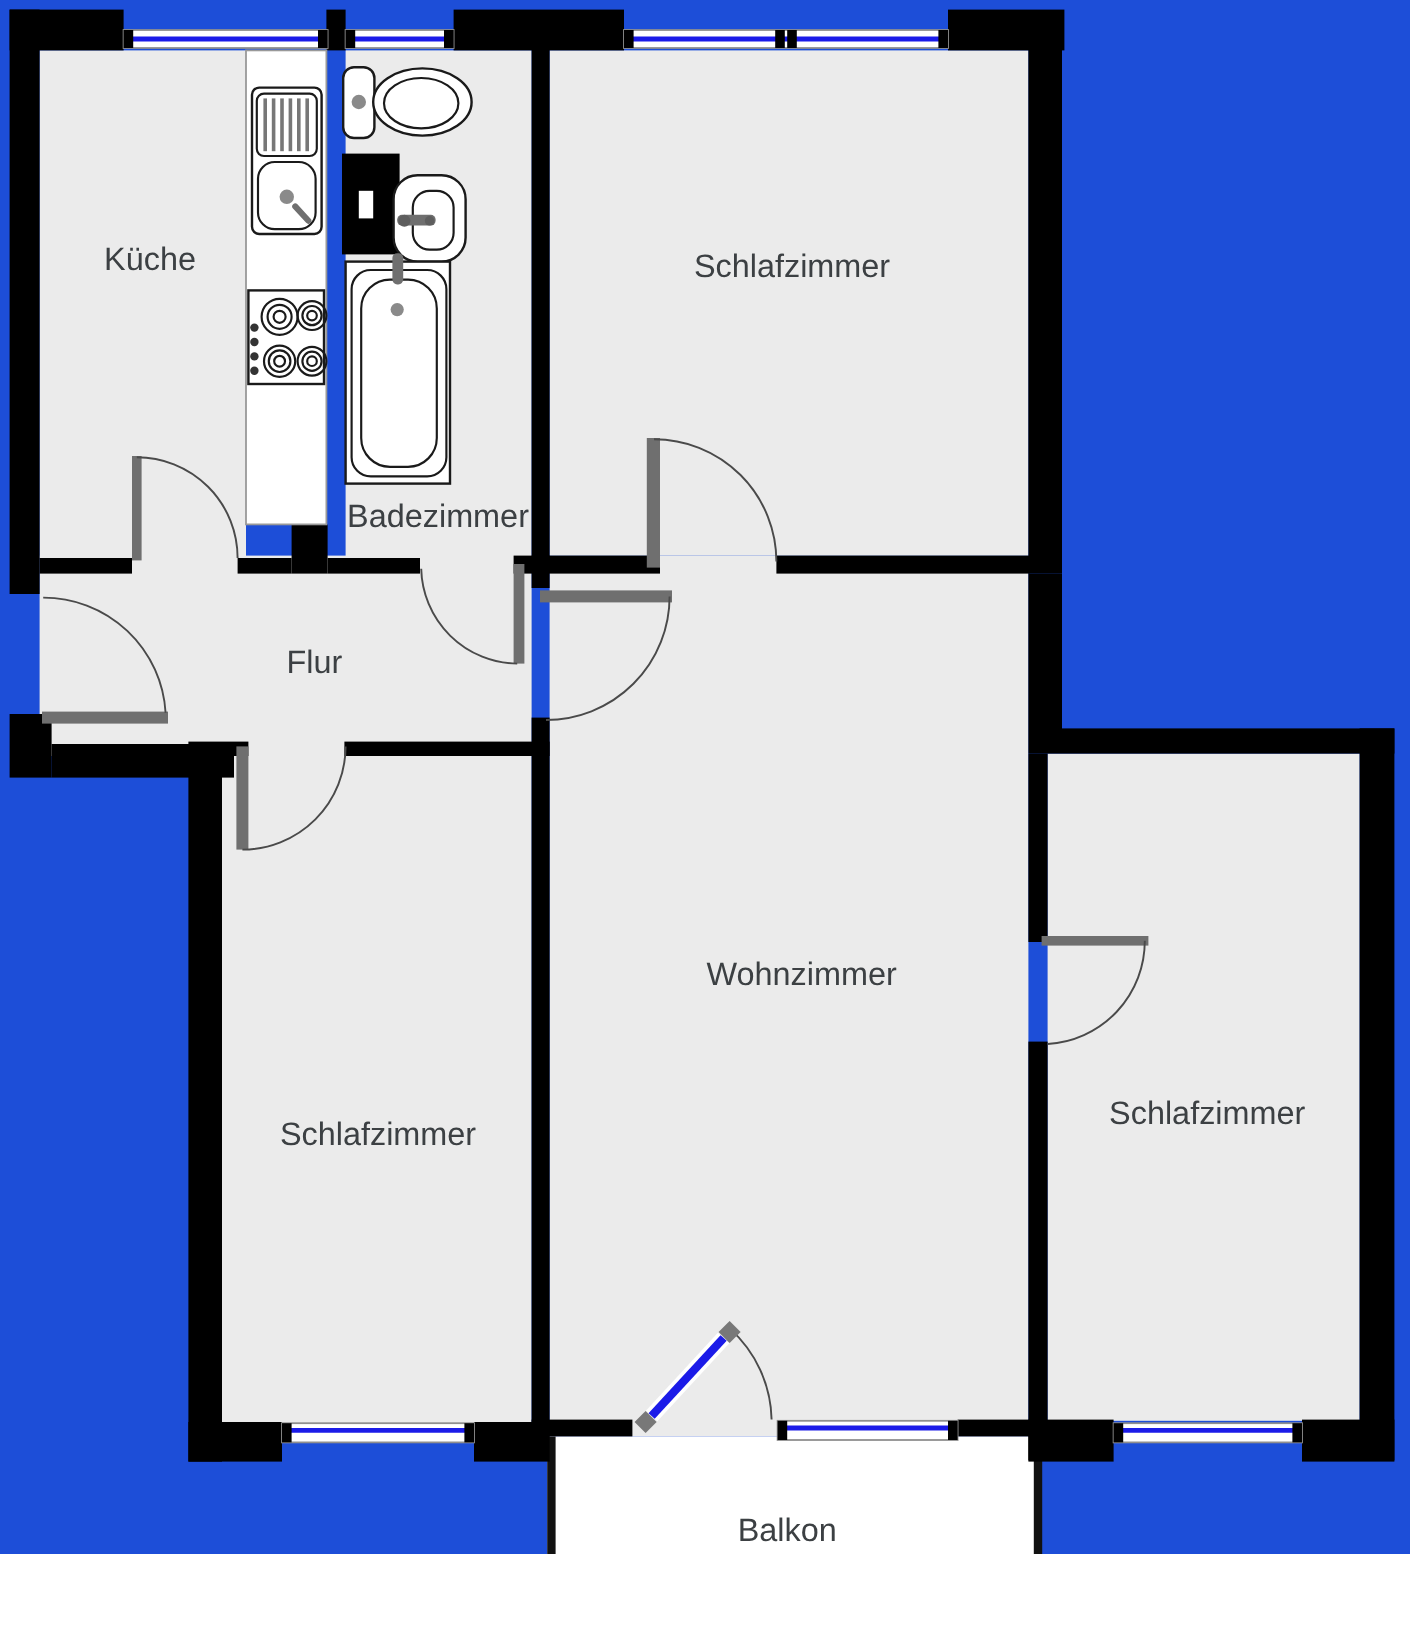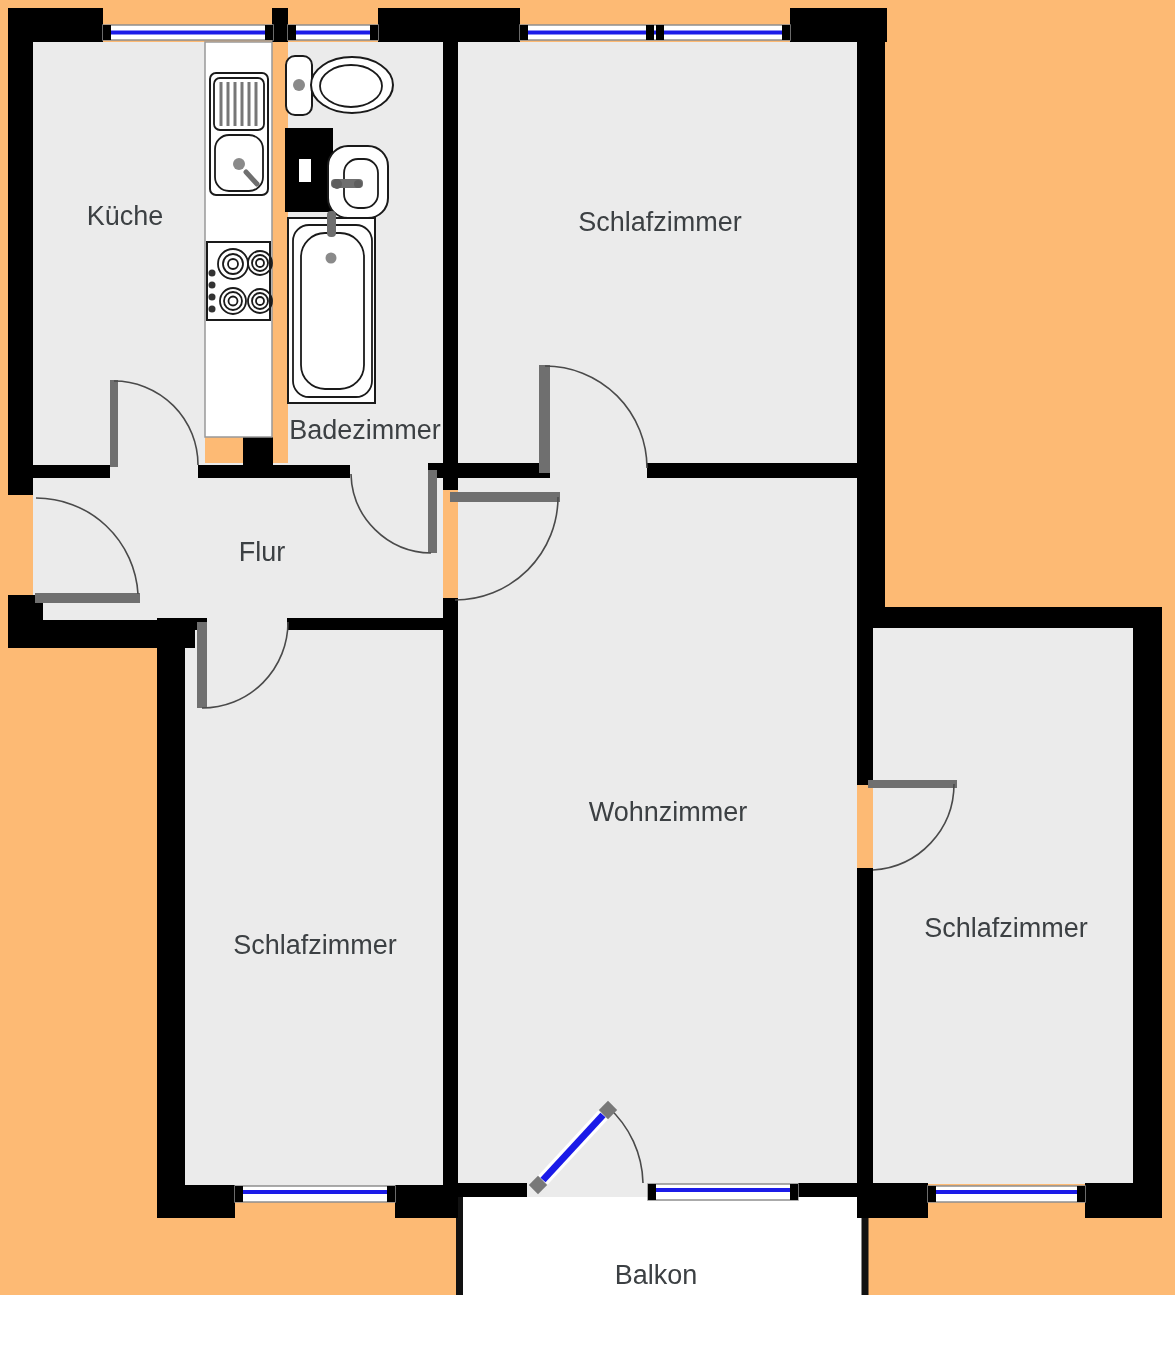--- a/index.html
+++ b/index.html
@@ -1,16 +1,16 @@
 <!DOCTYPE html>
 <html><head>
 <meta charset="utf-8">
 <style>
   html,body{margin:0;padding:0;background:#ffffff;}
-  .stage{width:1175px;height:1295px;position:relative;background:#fdba74;}
+  .stage{width:1175px;height:1295px;position:relative;background:#1d4ed8;}
   svg{display:block;}
   .wall{fill:#000000;}
   .roomfill{fill:#ebebeb;}
   .sill{fill:#ffffff;stroke:#8f8f8f;stroke-width:1.5;}
   .glass{stroke:#1b1be8;stroke-width:4;fill:none;}
   .cap{fill:#000000;}
   .leaf{fill:#6f6f6f;}
   .arc{fill:none;stroke:#4a4a4a;stroke-width:1.6;}
   .fx{fill:#ffffff;stroke:#1a1a1a;stroke-width:2;}
   .fxt{fill:none;stroke:#1a1a1a;stroke-width:1.8;}

